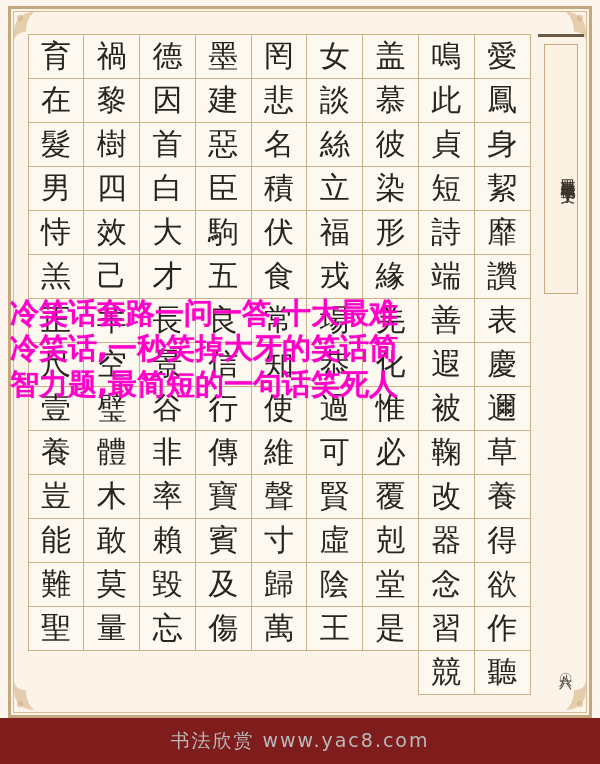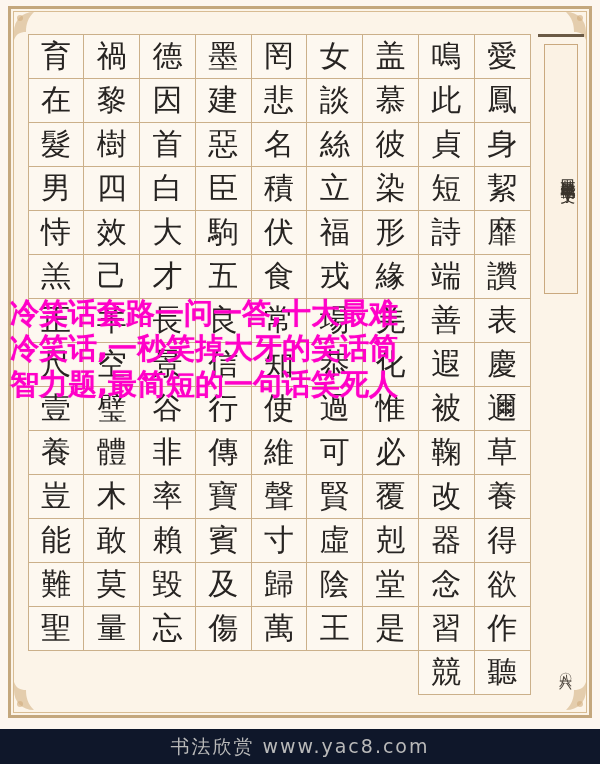--- a/index.html
+++ b/index.html
@@ -138,25 +138,25 @@
     letter-spacing: 0px;
     text-shadow: 0 0 1px rgba(255,0,200,.6);
   }
 
   
   .footer {
     position: absolute;
     left: 0;
     bottom: 0;
     width: 600px;
-    height: 35px;
+    height: 46px;
     display: flex;
     align-items: center;
     justify-content: center;
-    background: #0f172a;
+    background: #7f1d1d;
   }
   .footer-text {
     font-family: "DejaVu Sans", "Liberation Sans", sans-serif;
     font-size: 19px;
     color: #b9b9b9;
     letter-spacing: 2px;
   }
 </style>
 </head>
 <body>

